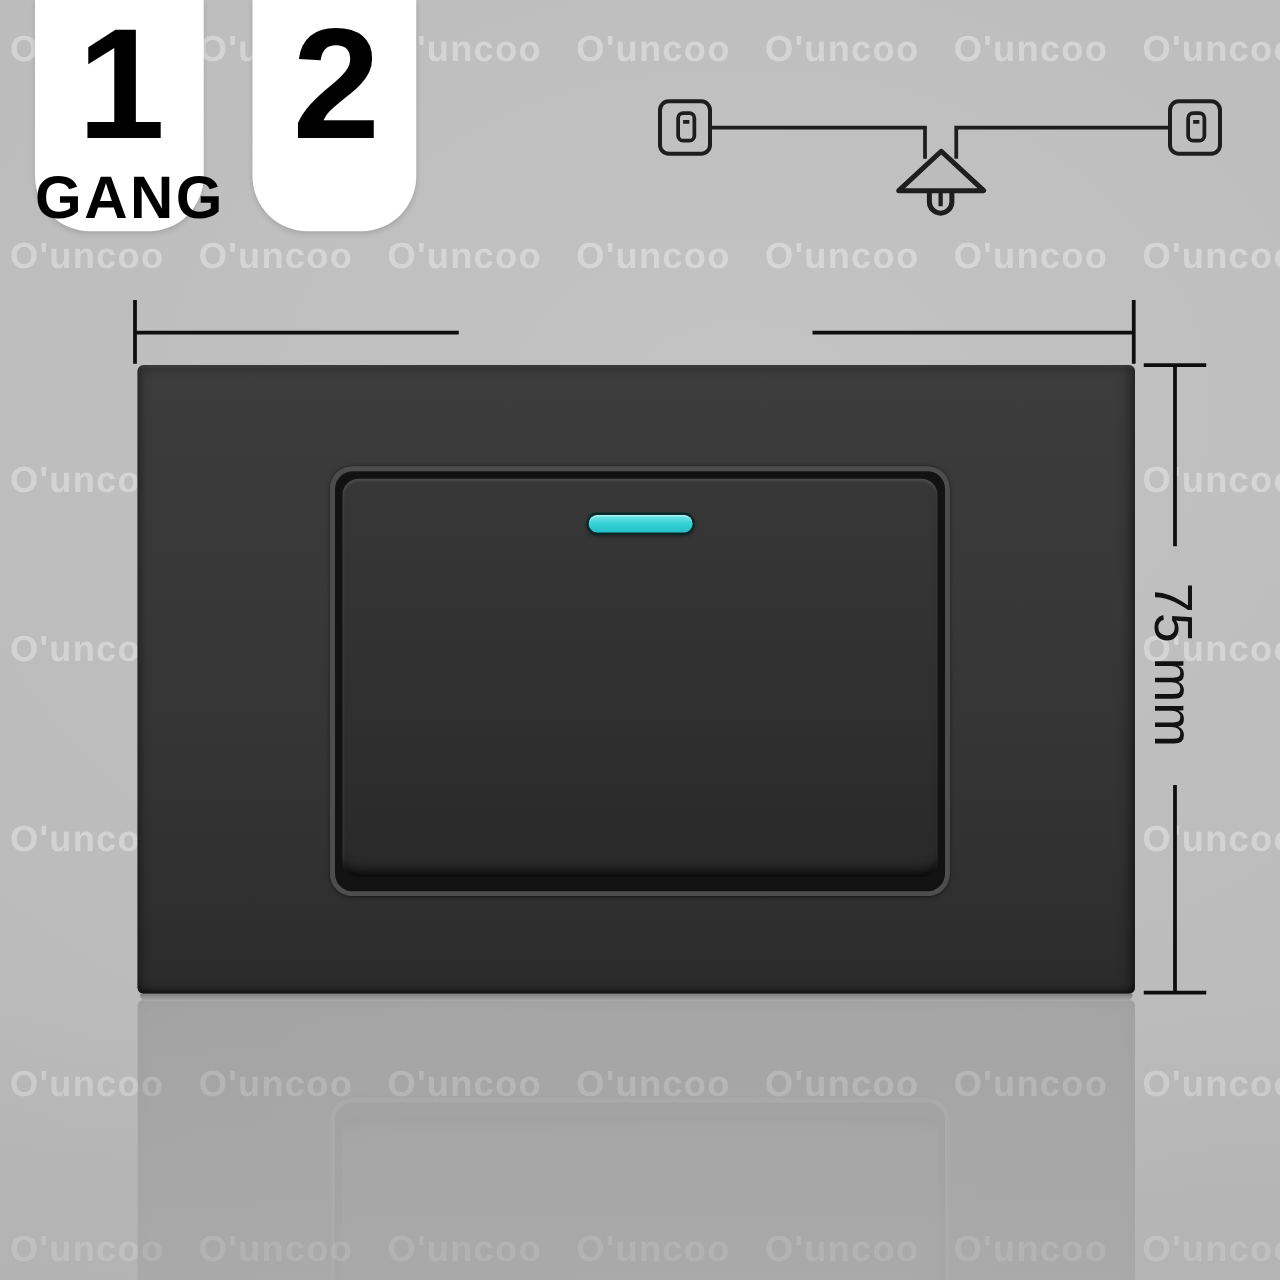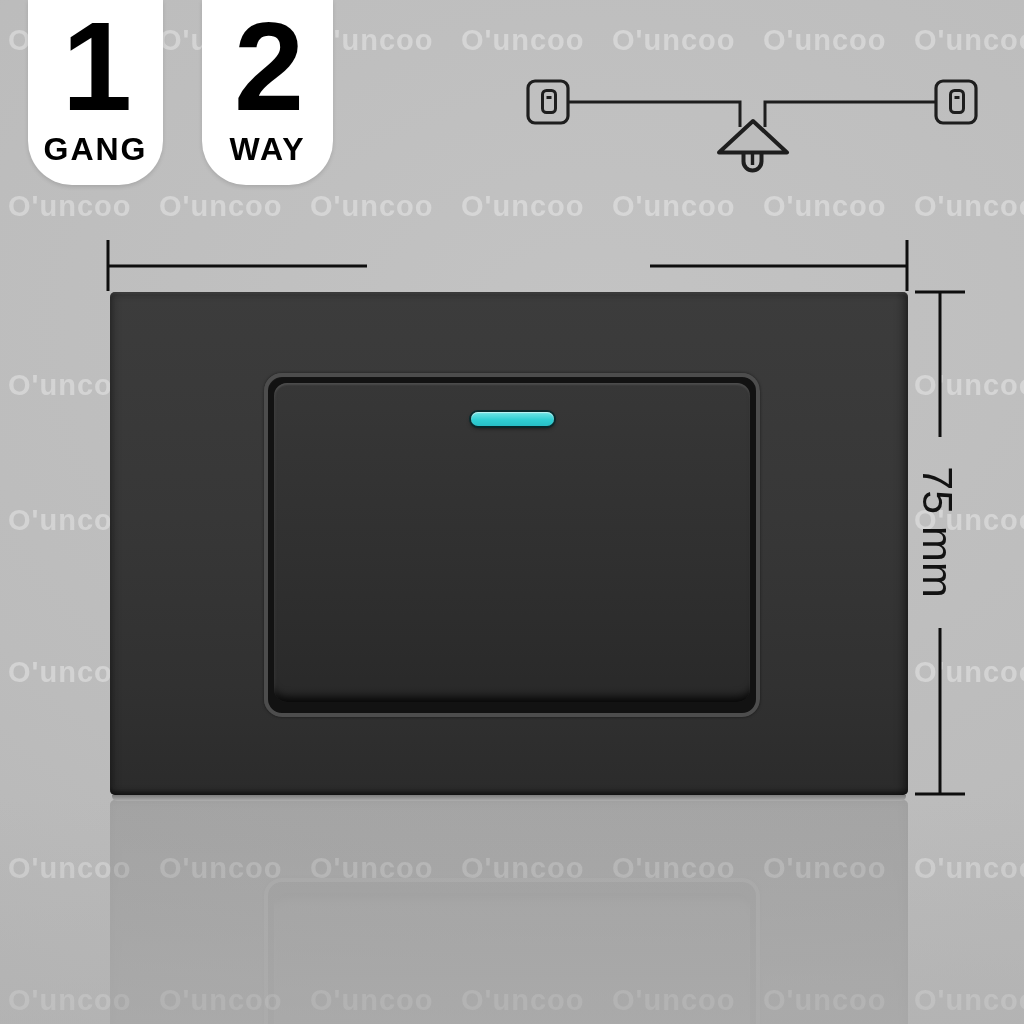--- a/index.html
+++ b/index.html
@@ -18,21 +18,21 @@
   }
   
   .badge{
     position:absolute;top:0;z-index:6;background:var(--badge-bg,#ffffff);
     border-radius:0 0 44px 44px;text-align:center;color:var(--badge-fg,#000);
     box-shadow:0 2px 4px rgba(0,0,0,0.12);
   }
   .badge-1{left:28px;width:135px;height:185px;}
   .badge-2{left:202px;width:131px;height:185px;}
   .badge .num{font-size:126px;font-weight:bold;line-height:1;margin-top:4px;letter-spacing:-3px;}
-  .badge .word{font-size:32px;font-weight:bold;letter-spacing:2px;margin-top:1px;}
+  .badge .word{font-size:48px;font-weight:bold;letter-spacing:2px;margin-top:1px;}
   
   .overlay{position:absolute;left:0;top:0;z-index:5;pointer-events:none;}
   
   .dim-label{
     position:absolute;z-index:5;color:var(--line,#121212);
     font-size:43px;font-weight:400;text-align:center;
   }
   .dim-w{left:408px;top:241px;width:240px;}
   .dim-h{left:838px;top:506px;width:200px;height:52px;line-height:52px;transform:rotate(90deg);}
   
@@ -138,21 +138,20 @@
       <span class="wm" style="left: 763px; top: 1000px;">O'uncoo</span>
       <span class="wm" style="left: 914px; top: 1000px;">O'uncoo</span>
     </div>
 
   <div class="badge badge-1">
     <div class="num">1</div>
     <div class="word">GANG</div>
   </div>
   <div class="badge badge-2">
     <div class="num">2</div>
-    <div class="word">WAY</div>
   </div>
 
   <svg class="overlay" width="1024" height="1024" viewBox="0 0 1024 1024">
 
     <g stroke="#1e1e1e" fill="none" stroke-width="3.2">
       <g>
         <rect x="528" y="81" width="40" height="42" rx="7"></rect>
         <rect x="542.5" y="90.5" width="13" height="22" rx="4" stroke-width="3"></rect>
         <line x1="546.5" y1="97.5" x2="551.5" y2="97.5" stroke-width="3"></line>
       </g>

